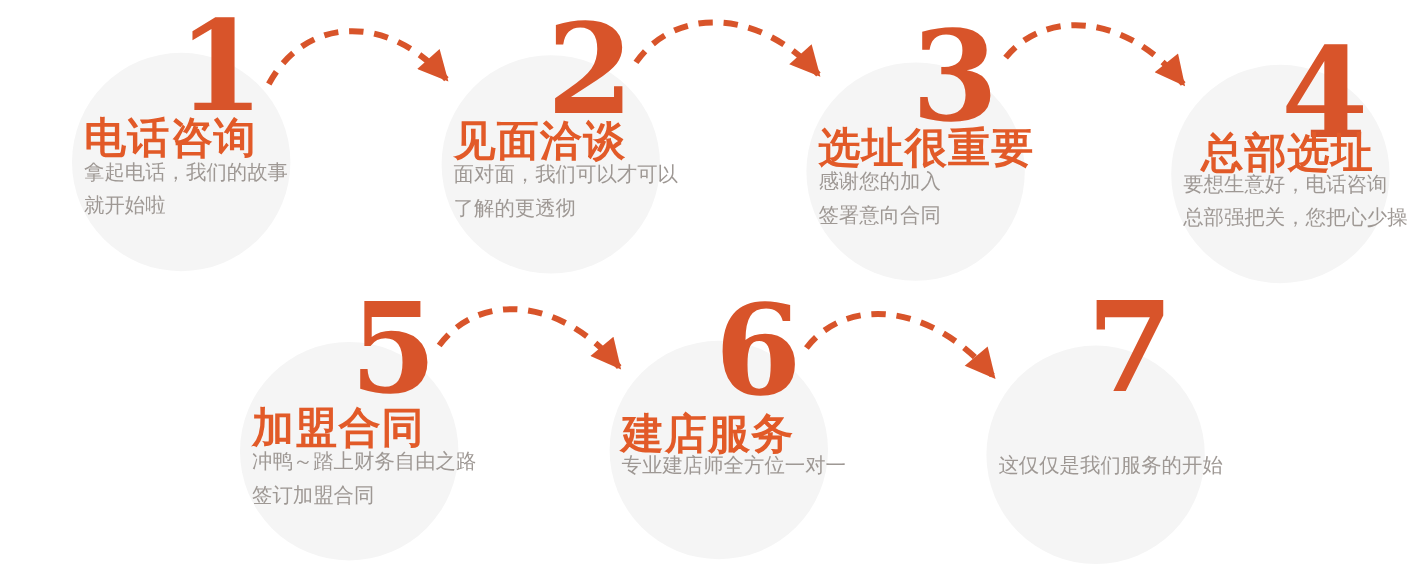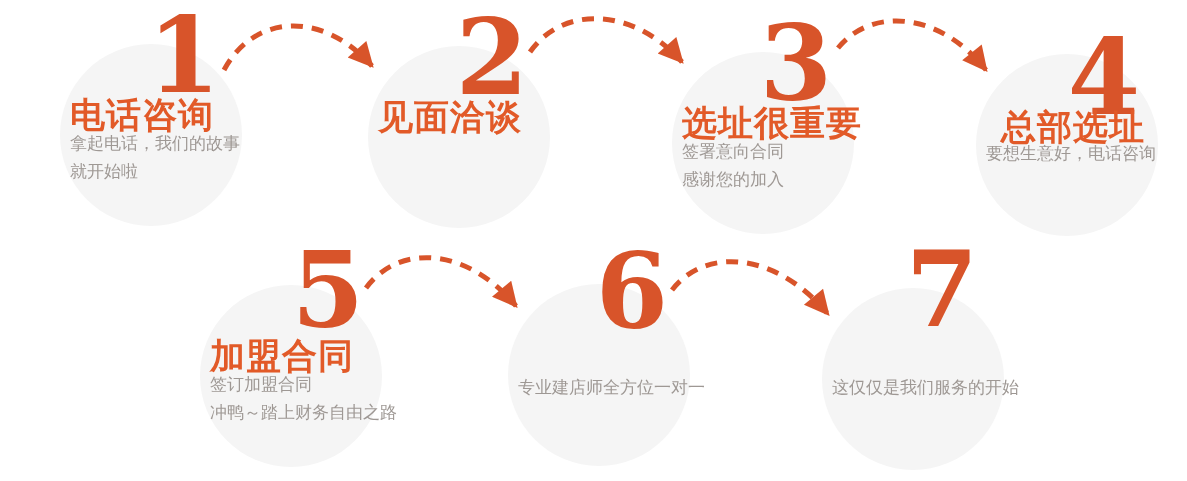--- a/index.html
+++ b/index.html
@@ -106,54 +106,60 @@
     <div class="desc">
       <div>拿起电话，我们的故事</div>
       <div>就开始啦</div>
     </div>
   </div>
 
   <div class="step step-2">
     <div class="circle"></div>
     <div class="num">2</div>
     <div class="title">见面洽谈</div>
+    <div class="desc">
+      <div>面对面，我们可以才可以</div>
+      <div>了解的更透彻</div>
+    </div>
   </div>
 
   <div class="step step-3">
     <div class="circle"></div>
     <div class="num">3</div>
     <div class="title">选址很重要</div>
     <div class="desc">
+      <div>感谢您的加入</div>
       <div>签署意向合同</div>
-      <div>感谢您的加入</div>
     </div>
   </div>
 
   <div class="step step-4">
     <div class="circle"></div>
     <div class="num">4</div>
     <div class="title">总部选址</div>
     <div class="desc">
       <div>要想生意好，电话咨询</div>
+      <div>总部强把关，您把心少操</div>
     </div>
   </div>
 
   <div class="step step-5">
     <div class="circle"></div>
     <div class="num">5</div>
     <div class="title">加盟合同</div>
     <div class="desc">
+      <div>冲鸭～踏上财务自由之路</div>
       <div>签订加盟合同</div>
-      <div>冲鸭～踏上财务自由之路</div>
     </div>
   </div>
 
   <div class="step step-6">
     <div class="circle"></div>
     <div class="num">6</div>
+    <div class="title">建店服务</div>
     <div class="desc">
       <div>专业建店师全方位一对一</div>
     </div>
   </div>
 
   <div class="step step-7">
     <div class="circle"></div>
     <div class="num">7</div>
     <div class="desc">
       <div>这仅仅是我们服务的开始</div>

